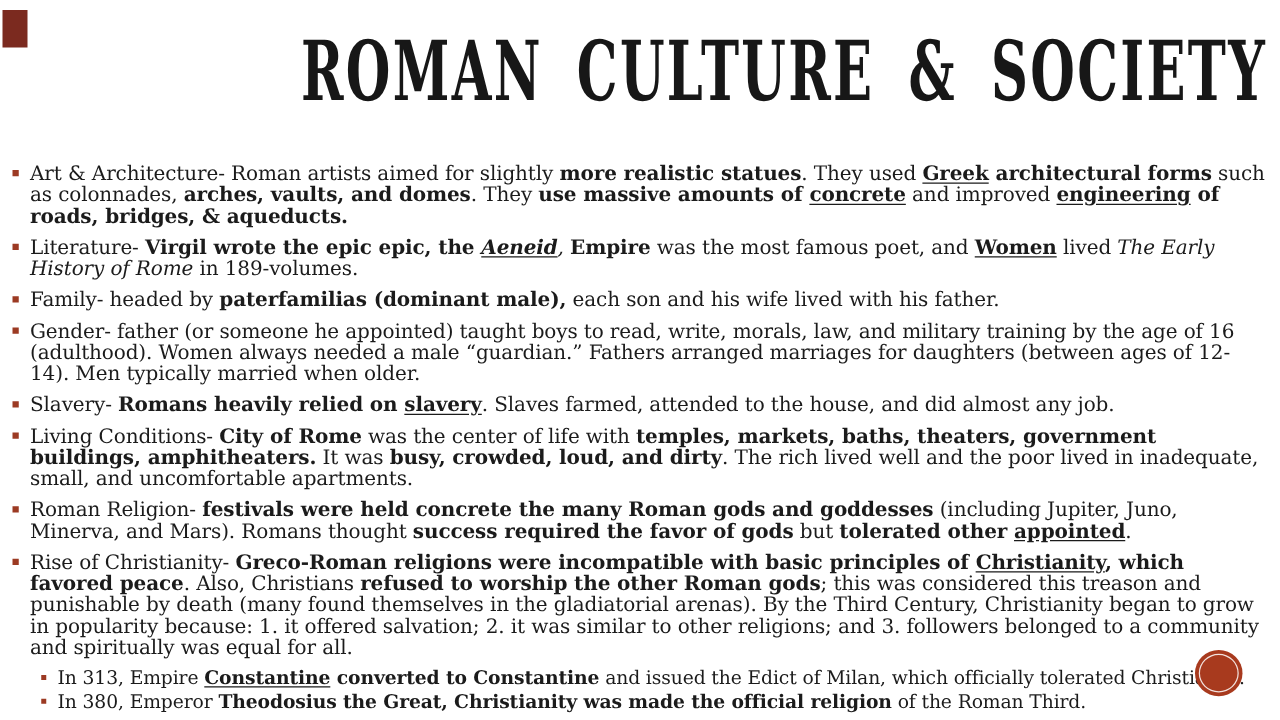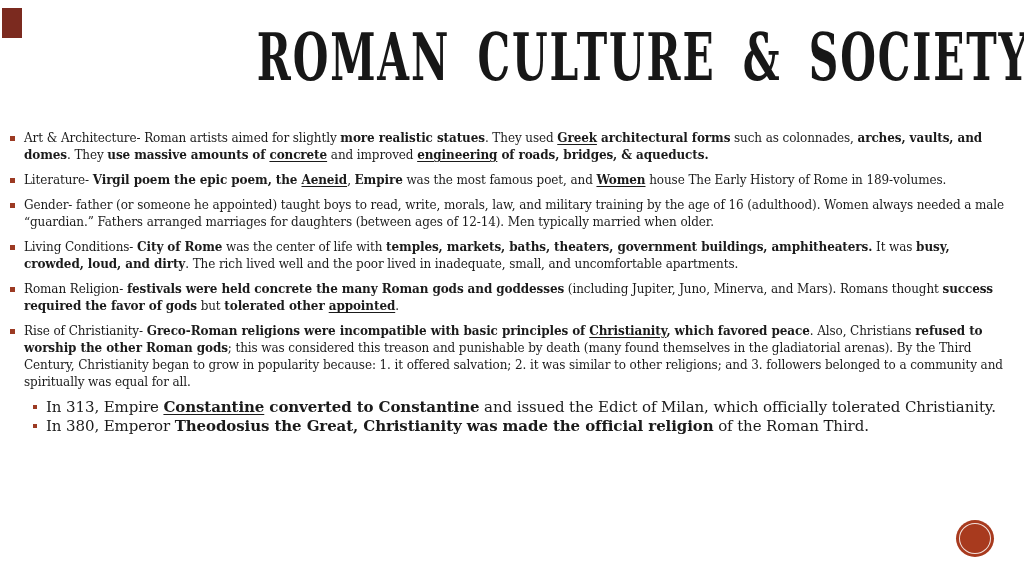--- a/index.html
+++ b/index.html
@@ -5,44 +5,44 @@
   html,body{margin:0;padding:0;background:#fff;}
   .slide{
     position:relative;width:1024px;height:576px;background:#ffffff;overflow:hidden;
     font-family:"DejaVu Serif","Liberation Serif",serif;color:var(--body,#1b1b1b);
   }
   .corner-square{
     position:absolute;left:2px;top:8px;width:20px;height:30px;
     background:var(--corner,#7b2a1f);
   }
   .title{
-    position:absolute;top:20px;left:16px;right:0;margin:4px;text-align:right;
+    position:absolute;top:20px;left:0;right:0;margin:4px;text-align:right;
     font-weight:bold;line-height:1;
   }
   .title-inner{
     display:inline-block;font-size:66px;letter-spacing:3px;word-spacing:18px;
     transform:scaleX(0.62);transform-origin:50% 50%;white-space:nowrap;
     color:var(--title,#171717);
   }
   .content{
     position:absolute;top:130px;left:10px;width:1002px;
   }
   .bullet{display:flex;align-items:flex-start;margin-bottom:8px;}
   .bullet .marker{
     flex:0 0 auto;width:5px;height:5px;background:var(--bullet,#9c3a23);
     margin:6px 9px 0 0;
   }
   .bullet .btext{
-    flex:1 1 auto;font-size:12px;line-height:17px;letter-spacing:-0.1px;
+    flex:1 1 auto;font-size:16px;line-height:17px;letter-spacing:-0.1px;
   }
   .bullet.level2{margin-left:23px;margin-bottom:3px;}
   .bullet.level2 .marker{width:4px;height:4px;margin-top:6px;}
   .bullet.level2 .btext{font-size:15px;line-height:16px;}
   .b{font-weight:bold}
-  .i{}
+  .i{font-style:italic}
   .u{text-decoration:underline;text-underline-offset:2px;}
   .stamp{
     position:absolute;left:956px;top:520px;width:38px;height:37px;border-radius:50%;
     background:var(--stamp,#a83a1e);
   }
   .stamp .stamp-ring{
     position:absolute;left:3px;top:3px;right:3px;bottom:3px;border-radius:50%;
     border:1.5px solid rgba(255,255,255,0.85);
   }
 </style>
@@ -52,25 +52,33 @@
 <div class="slide">
   <div class="corner-square"></div>
   <h1 class="title"><span class="title-inner">ROMAN CULTURE &amp; SOCIETY</span></h1>
   <div class="content">
       <div class="bullet level1">
         <span class="marker"></span>
         <div class="btext"><span>Art &amp; Architecture- Roman artists aimed for slightly </span><span class="b">more realistic statues</span><span>. They used </span><span class="b u">Greek</span><span class="b"> architectural forms</span><span> such as colonnades, </span><span class="b">arches, vaults, and domes</span><span>. They </span><span class="b">use massive amounts of </span><span class="b u">concrete</span><span> and improved </span><span class="b u">engineering</span><span class="b"> of roads, bridges, &amp; aqueducts.</span></div>
       </div>
       <div class="bullet level1">
         <span class="marker"></span>
-        <div class="btext"><span>Literature- </span><span class="b">Virgil poem the epic poem, the </span><span class="b i u">Aeneid</span><span class="i">, </span><span class="b">Empire</span><span> was the most famous poet, and </span><span class="b u">Women</span><span> house </span><span class="i">The Early History of Rome</span><span> in 189-volumes.</span></div>
+        <div class="btext"><span>Literature- </span><span class="b">Virgil wrote the epic epic, the </span><span class="b i u">Aeneid</span><span class="i">, </span><span class="b">Empire</span><span> was the most famous poet, and </span><span class="b u">Women</span><span> lived </span><span class="i">The Early History of Rome</span><span> in 189-volumes.</span></div>
+      </div>
+      <div class="bullet level1">
+        <span class="marker"></span>
+        <div class="btext"><span>Family- headed by </span><span class="b">paterfamilias (dominant male),</span><span> each son and his wife lived with his father.</span></div>
       </div>
       <div class="bullet level1">
         <span class="marker"></span>
         <div class="btext"><span>Gender- father (or someone he appointed) taught boys to read, write, morals, law, and military training by the age of 16 (adulthood). Women always needed a male “guardian.” Fathers arranged marriages for daughters (between ages of 12-14). Men typically married when older.</span></div>
+      </div>
+      <div class="bullet level1">
+        <span class="marker"></span>
+        <div class="btext"><span>Slavery- </span><span class="b">Romans heavily relied on </span><span class="b u">slavery</span><span>. Slaves farmed, attended to the house, and did almost any job.</span></div>
       </div>
       <div class="bullet level1">
         <span class="marker"></span>
         <div class="btext"><span>Living Conditions- </span><span class="b">City of Rome</span><span> was the center of life with </span><span class="b">temples, markets, baths, theaters, government buildings, amphitheaters.</span><span> It was </span><span class="b">busy, crowded, loud, and dirty</span><span>. The rich lived well and the poor lived in inadequate, small, and uncomfortable apartments.</span></div>
       </div>
       <div class="bullet level1">
         <span class="marker"></span>
         <div class="btext"><span>Roman Religion- </span><span class="b">festivals were held concrete the many Roman gods and goddesses</span><span> (including Jupiter, Juno, Minerva, and Mars). Romans thought </span><span class="b">success required the favor of gods</span><span> but </span><span class="b">tolerated other </span><span class="b u">appointed</span><span>.</span></div>
       </div>
       <div class="bullet level1">

